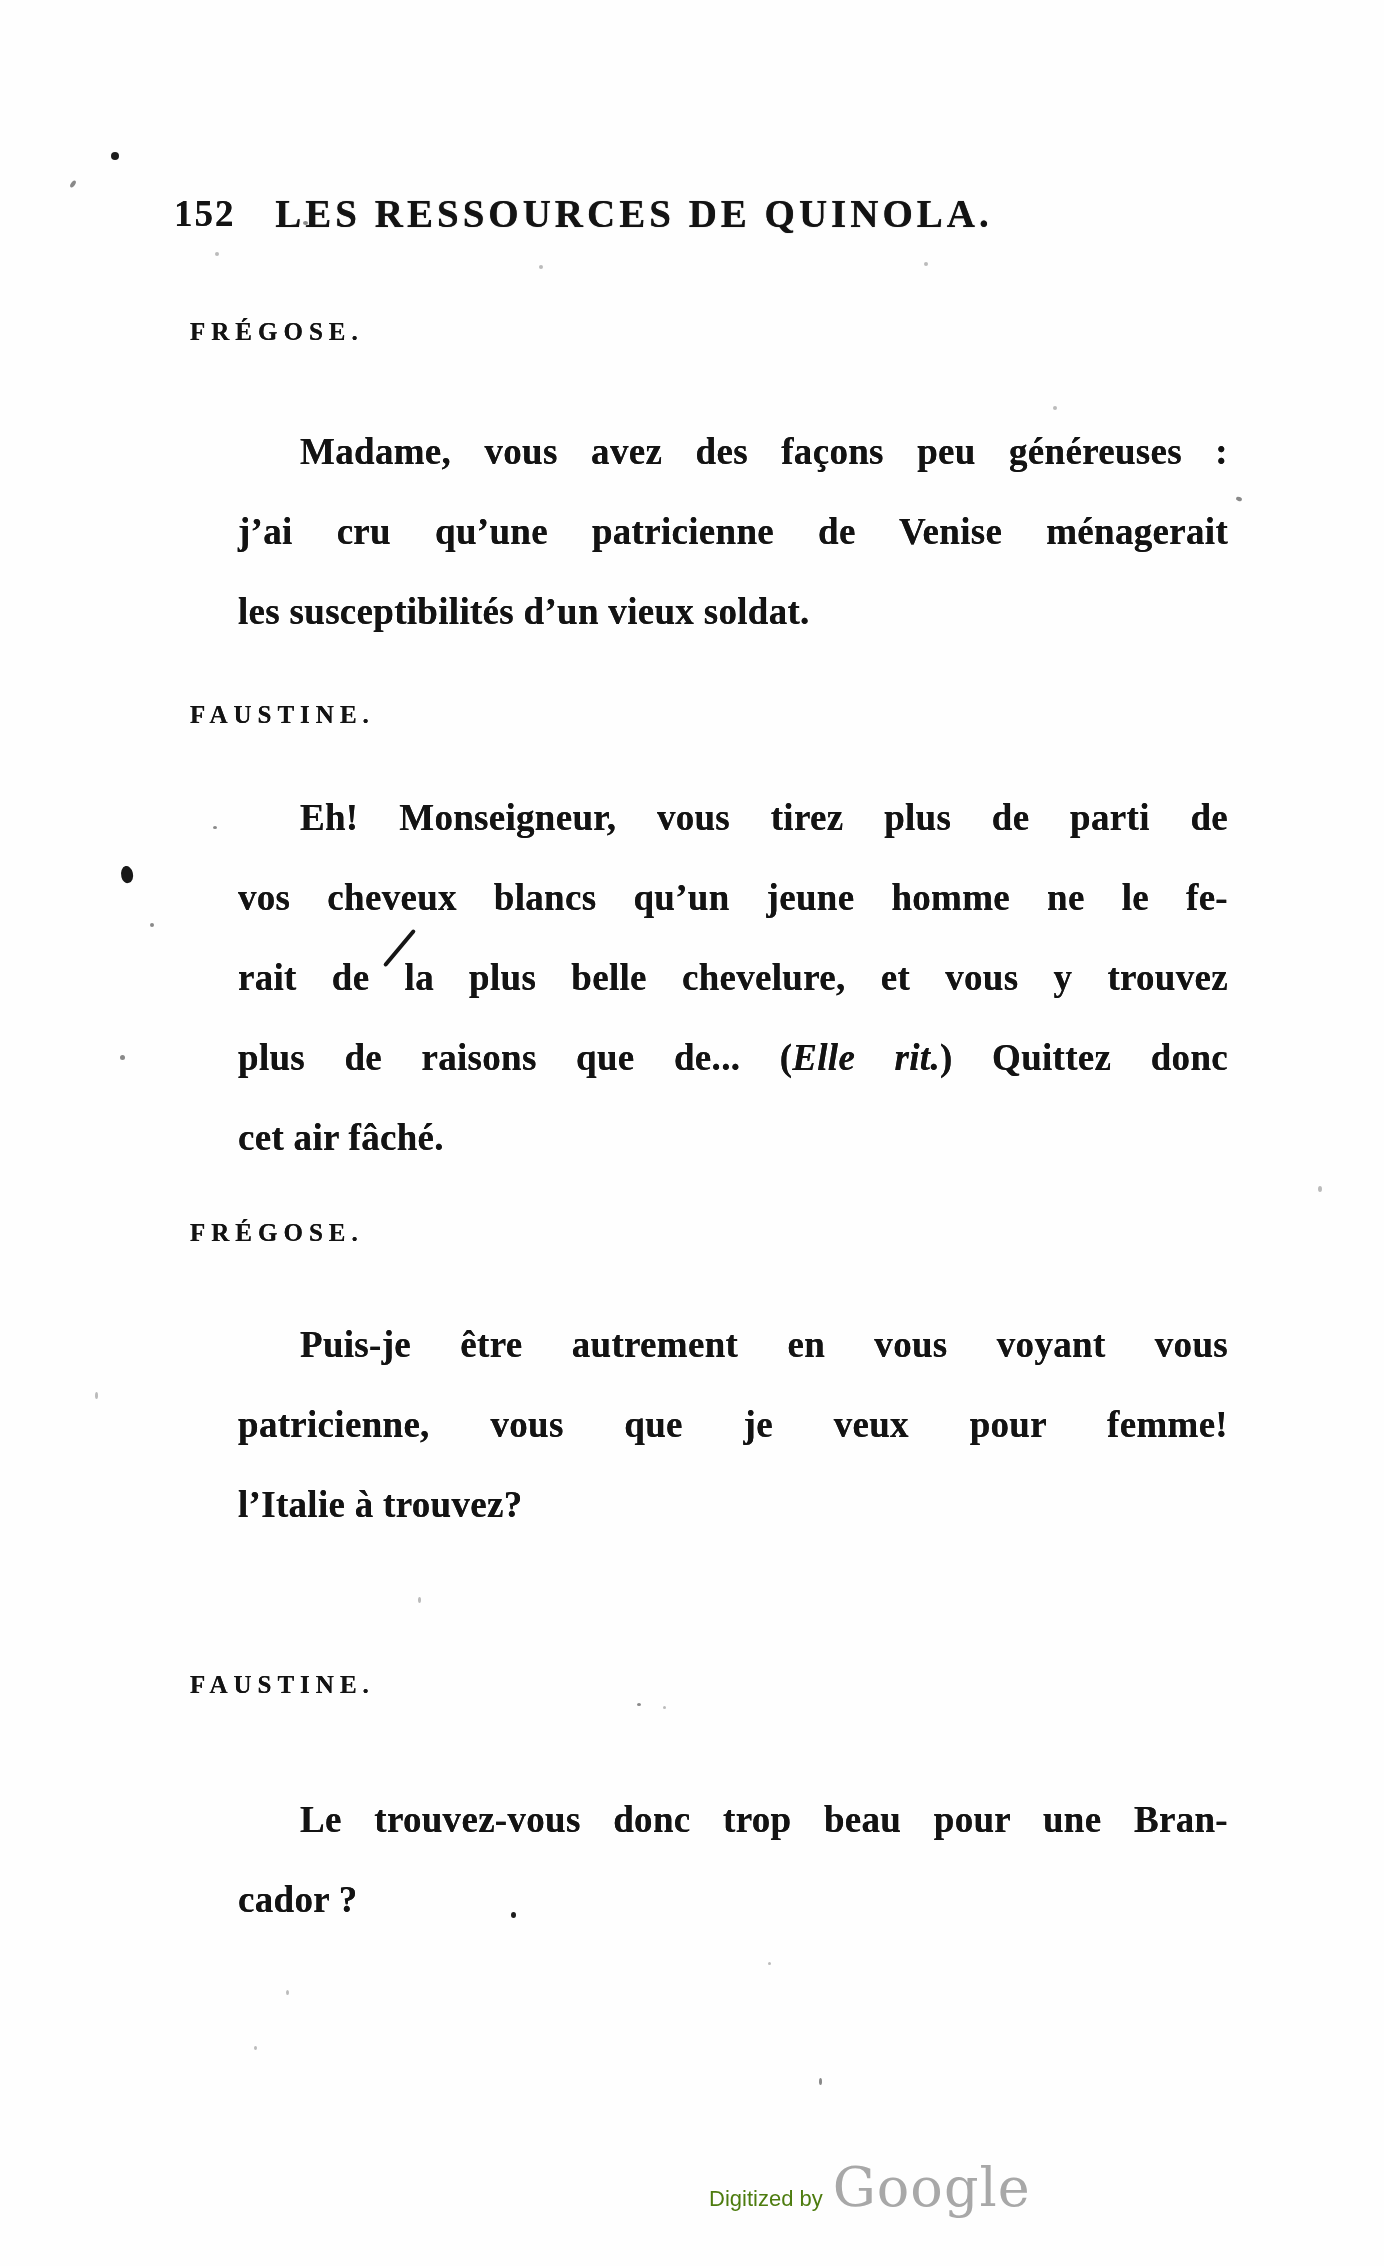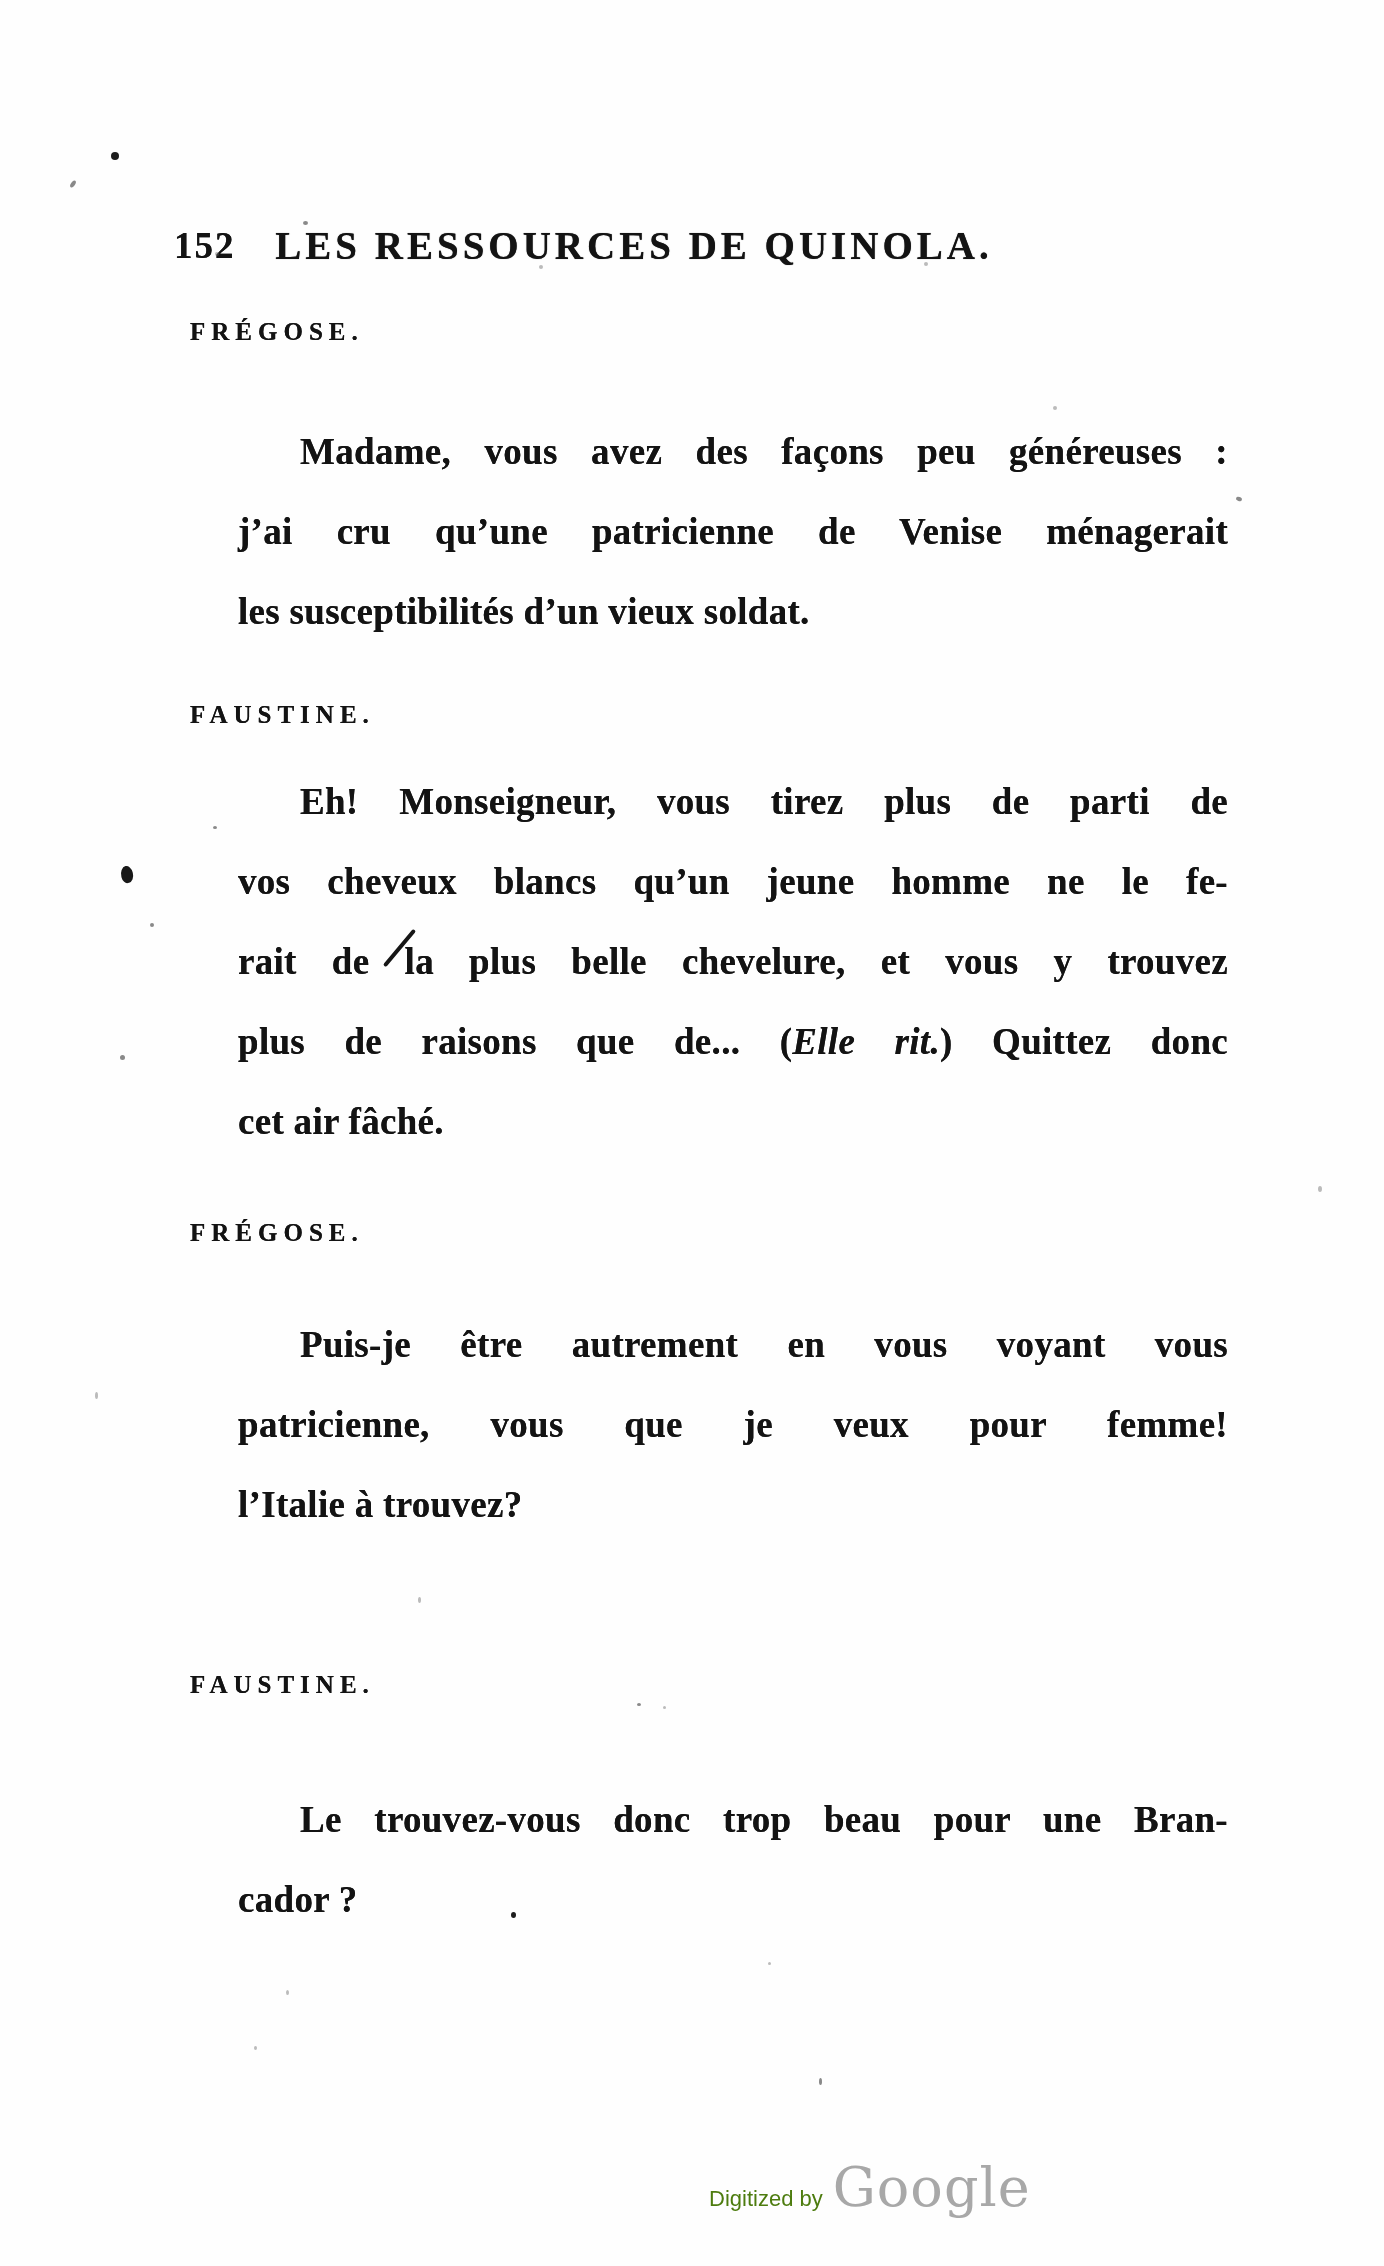--- a/index.html
+++ b/index.html
@@ -10,21 +10,21 @@
     font-family: "Liberation Serif", "DejaVu Serif", serif;
     color: #131313;
     overflow: hidden;
   }
   .page {
     position: absolute; inset: 0;
     background: #fefefe;
   }
 
   
-  .header { position: absolute; top: 220px; left: 0; width: 1268px; height: 52px; line-height: 52px; }
+  .header { position: absolute; top: 188px; left: 0; width: 1268px; height: 52px; line-height: 52px; }
   .page-num {
     position: absolute; left: 174px; top: 0;
     font-size: 37px; font-weight: 700; letter-spacing: 2px;
     text-shadow: 0 0 0.6px rgba(0,0,0,.85);
   }
   .running-title {
     position: absolute; left: 0; top: 0; width: 100%;
     text-align: center;
     font-size: 39px; font-weight: 700; letter-spacing: 4px;
     text-shadow: 0 0 0.7px rgba(0,0,0,.85);
@@ -44,21 +44,21 @@
     margin-left: 48px;
   }
   .line { height: 80px; line-height: 80px; }
   .line.just { text-align: justify; text-align-last: justify; text-justify: inter-word; }
   .line.indent { padding-left: 62px; }
   .it { font-style: italic; }
 
   .sec-0 { top: 317px; }   
   .sec-1 { top: 412px; }   
   .sec-2 { top: 700px; }   
-  .sec-3 { top: 762px; }   
+  .sec-3 { top: 778px; }   
   .sec-4 { top: 1218px; }  
   .sec-5 { top: 1305px; }  
   .sec-6 { top: 1670px; }  
   .sec-7 { top: 1780px; }  
 
   
   .spk { position: absolute; background: #1d1d1d; border-radius: 50%; }
   .spk.soft { background: #4a4a4a; opacity: .65; }
   .spk.faint { background: #6a6a6a; opacity: .45; }
   .pen-mark {

